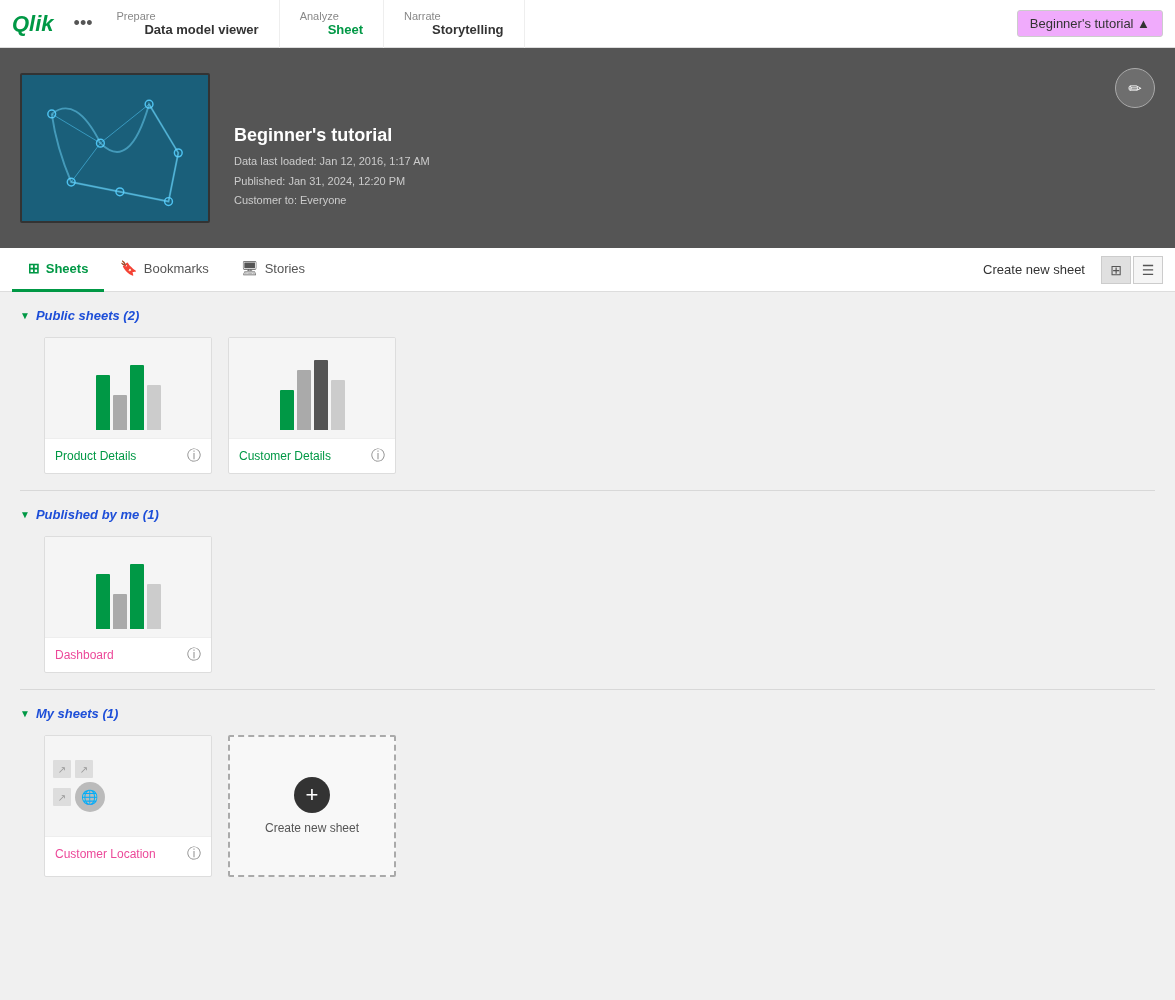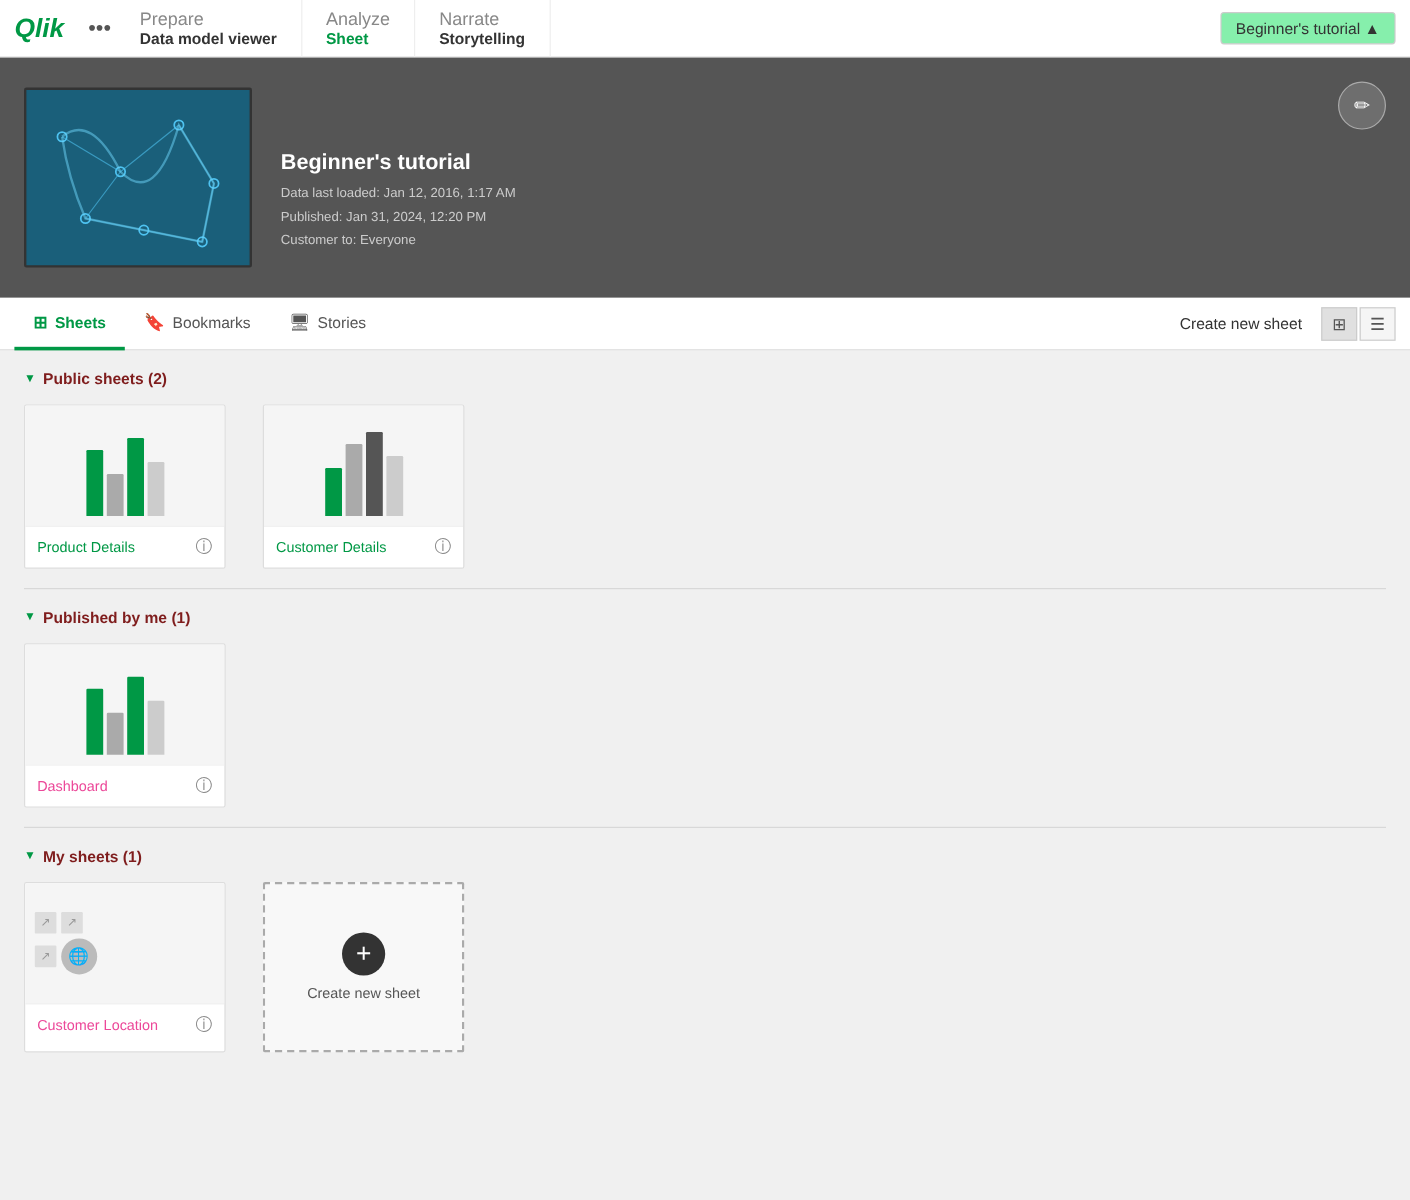--- a/index.html
+++ b/index.html
@@ -38,42 +38,43 @@
       display: flex;
       flex-direction: column;
       padding: 0 20px;
       cursor: pointer;
       border-right: 1px solid #eee;
       height: 48px;
       justify-content: center;
     }
     .nav-section:last-of-type { border-right: none; }
     .nav-section-label {
-      font-size: 15px;
+      font-size: 11px;
       color: #888;
     }
     .nav-section-value {
       font-size: 13px;
       font-weight: 600;
       color: #333;
+      margin-left: 28px;
     }
     .nav-section-value.active {
       color: #009845;
     }
     .nav-breadcrumb {
       margin-left: auto;
       display: flex;
       align-items: center;
       gap: 6px;
     }
     .breadcrumb-btn {
       display: flex;
       align-items: center;
       gap: 6px;
-      background: #86efac;
+      background: #f0abfc;
       border: 1px solid #ccc;
       border-radius: 3px;
       padding: 5px 12px;
       cursor: pointer;
       font-size: 13px;
       font-weight: 500;
       color: #333;
     }
 
     
@@ -202,37 +203,39 @@
     .section-header {
       display: flex;
       align-items: center;
       gap: 6px;
       margin-bottom: 14px;
       cursor: pointer;
     }
     .section-header-text {
       font-size: 13px;
       font-weight: 600;
-      color: #7f1d1d;
+      color: #1d4ed8;
+      font-style: italic;
     }
     .section-chevron {
       font-size: 10px;
       color: #009845;
     }
     .section-divider {
       border: none;
       border-top: 1px solid #d8d8d8;
       margin: 16px 0;
     }
 
     
     .sheet-grid {
       display: flex;
       flex-wrap: wrap;
-      gap: 31px;
+      gap: 16px;
+      margin-left: 24px;
     }
     .sheet-card {
       width: 168px;
       background: #fff;
       border: 1px solid #ddd;
       border-radius: 2px;
       cursor: pointer;
       overflow: hidden;
     }
     .sheet-card-thumb {

